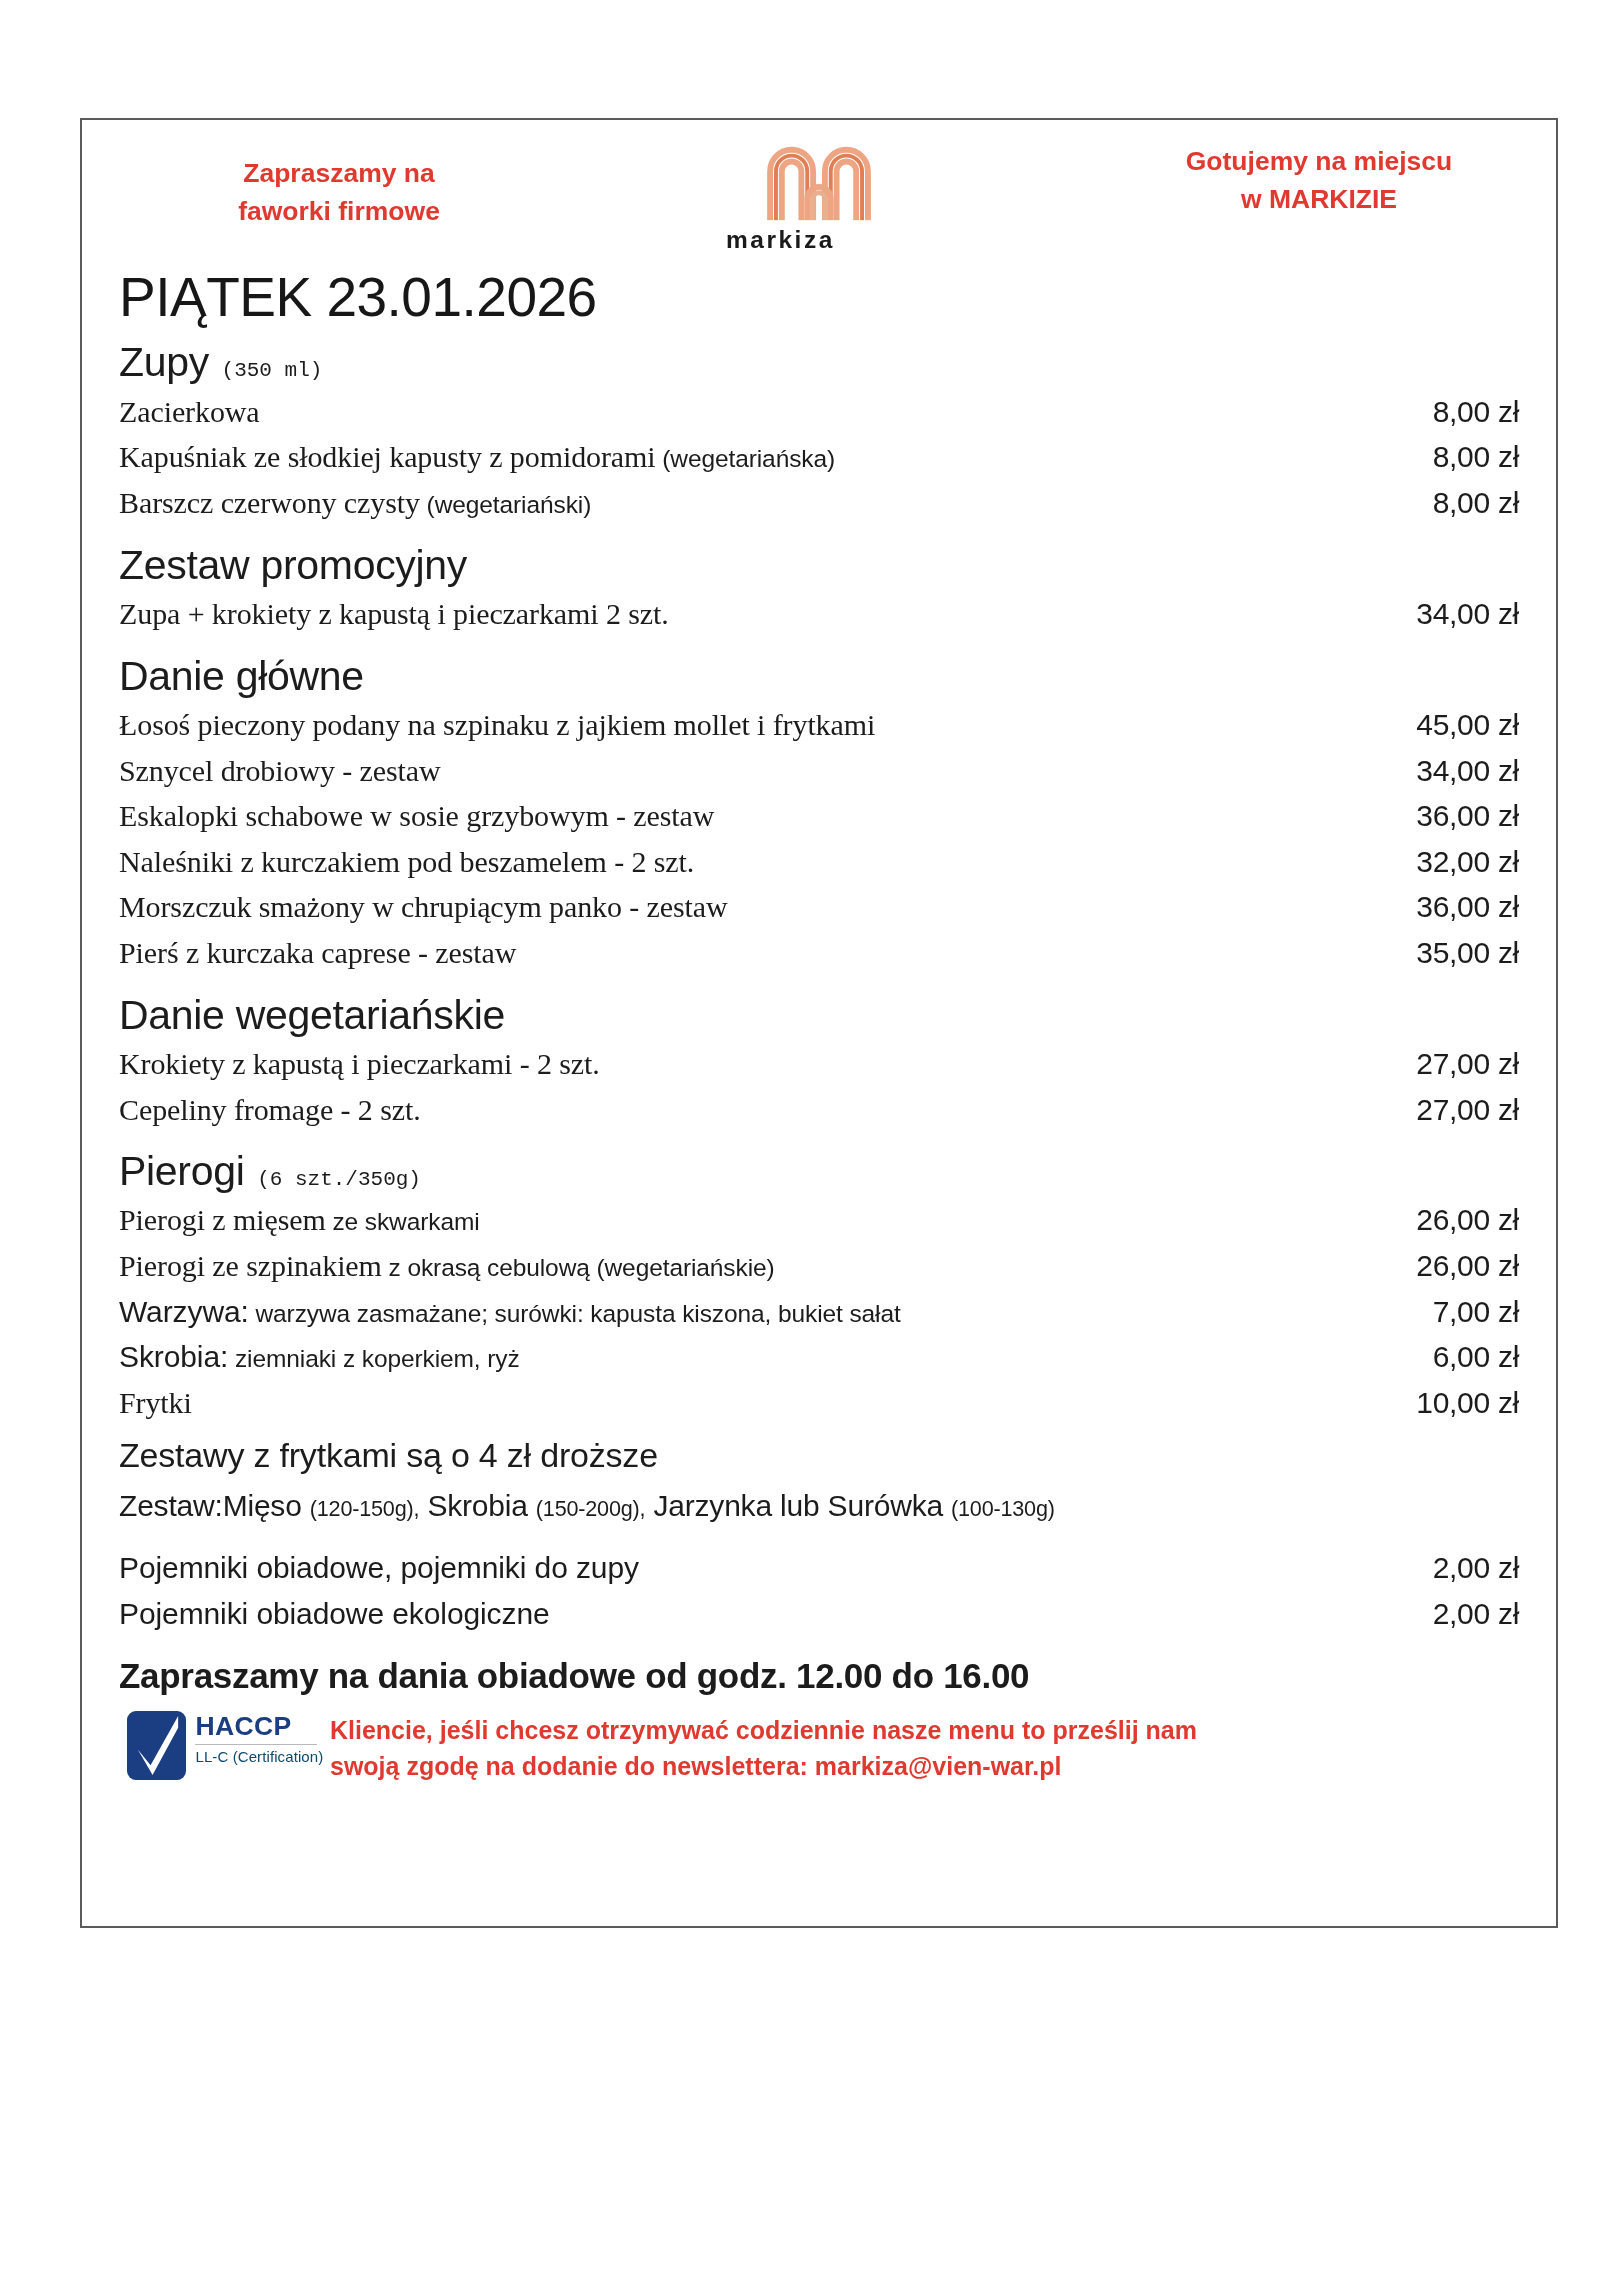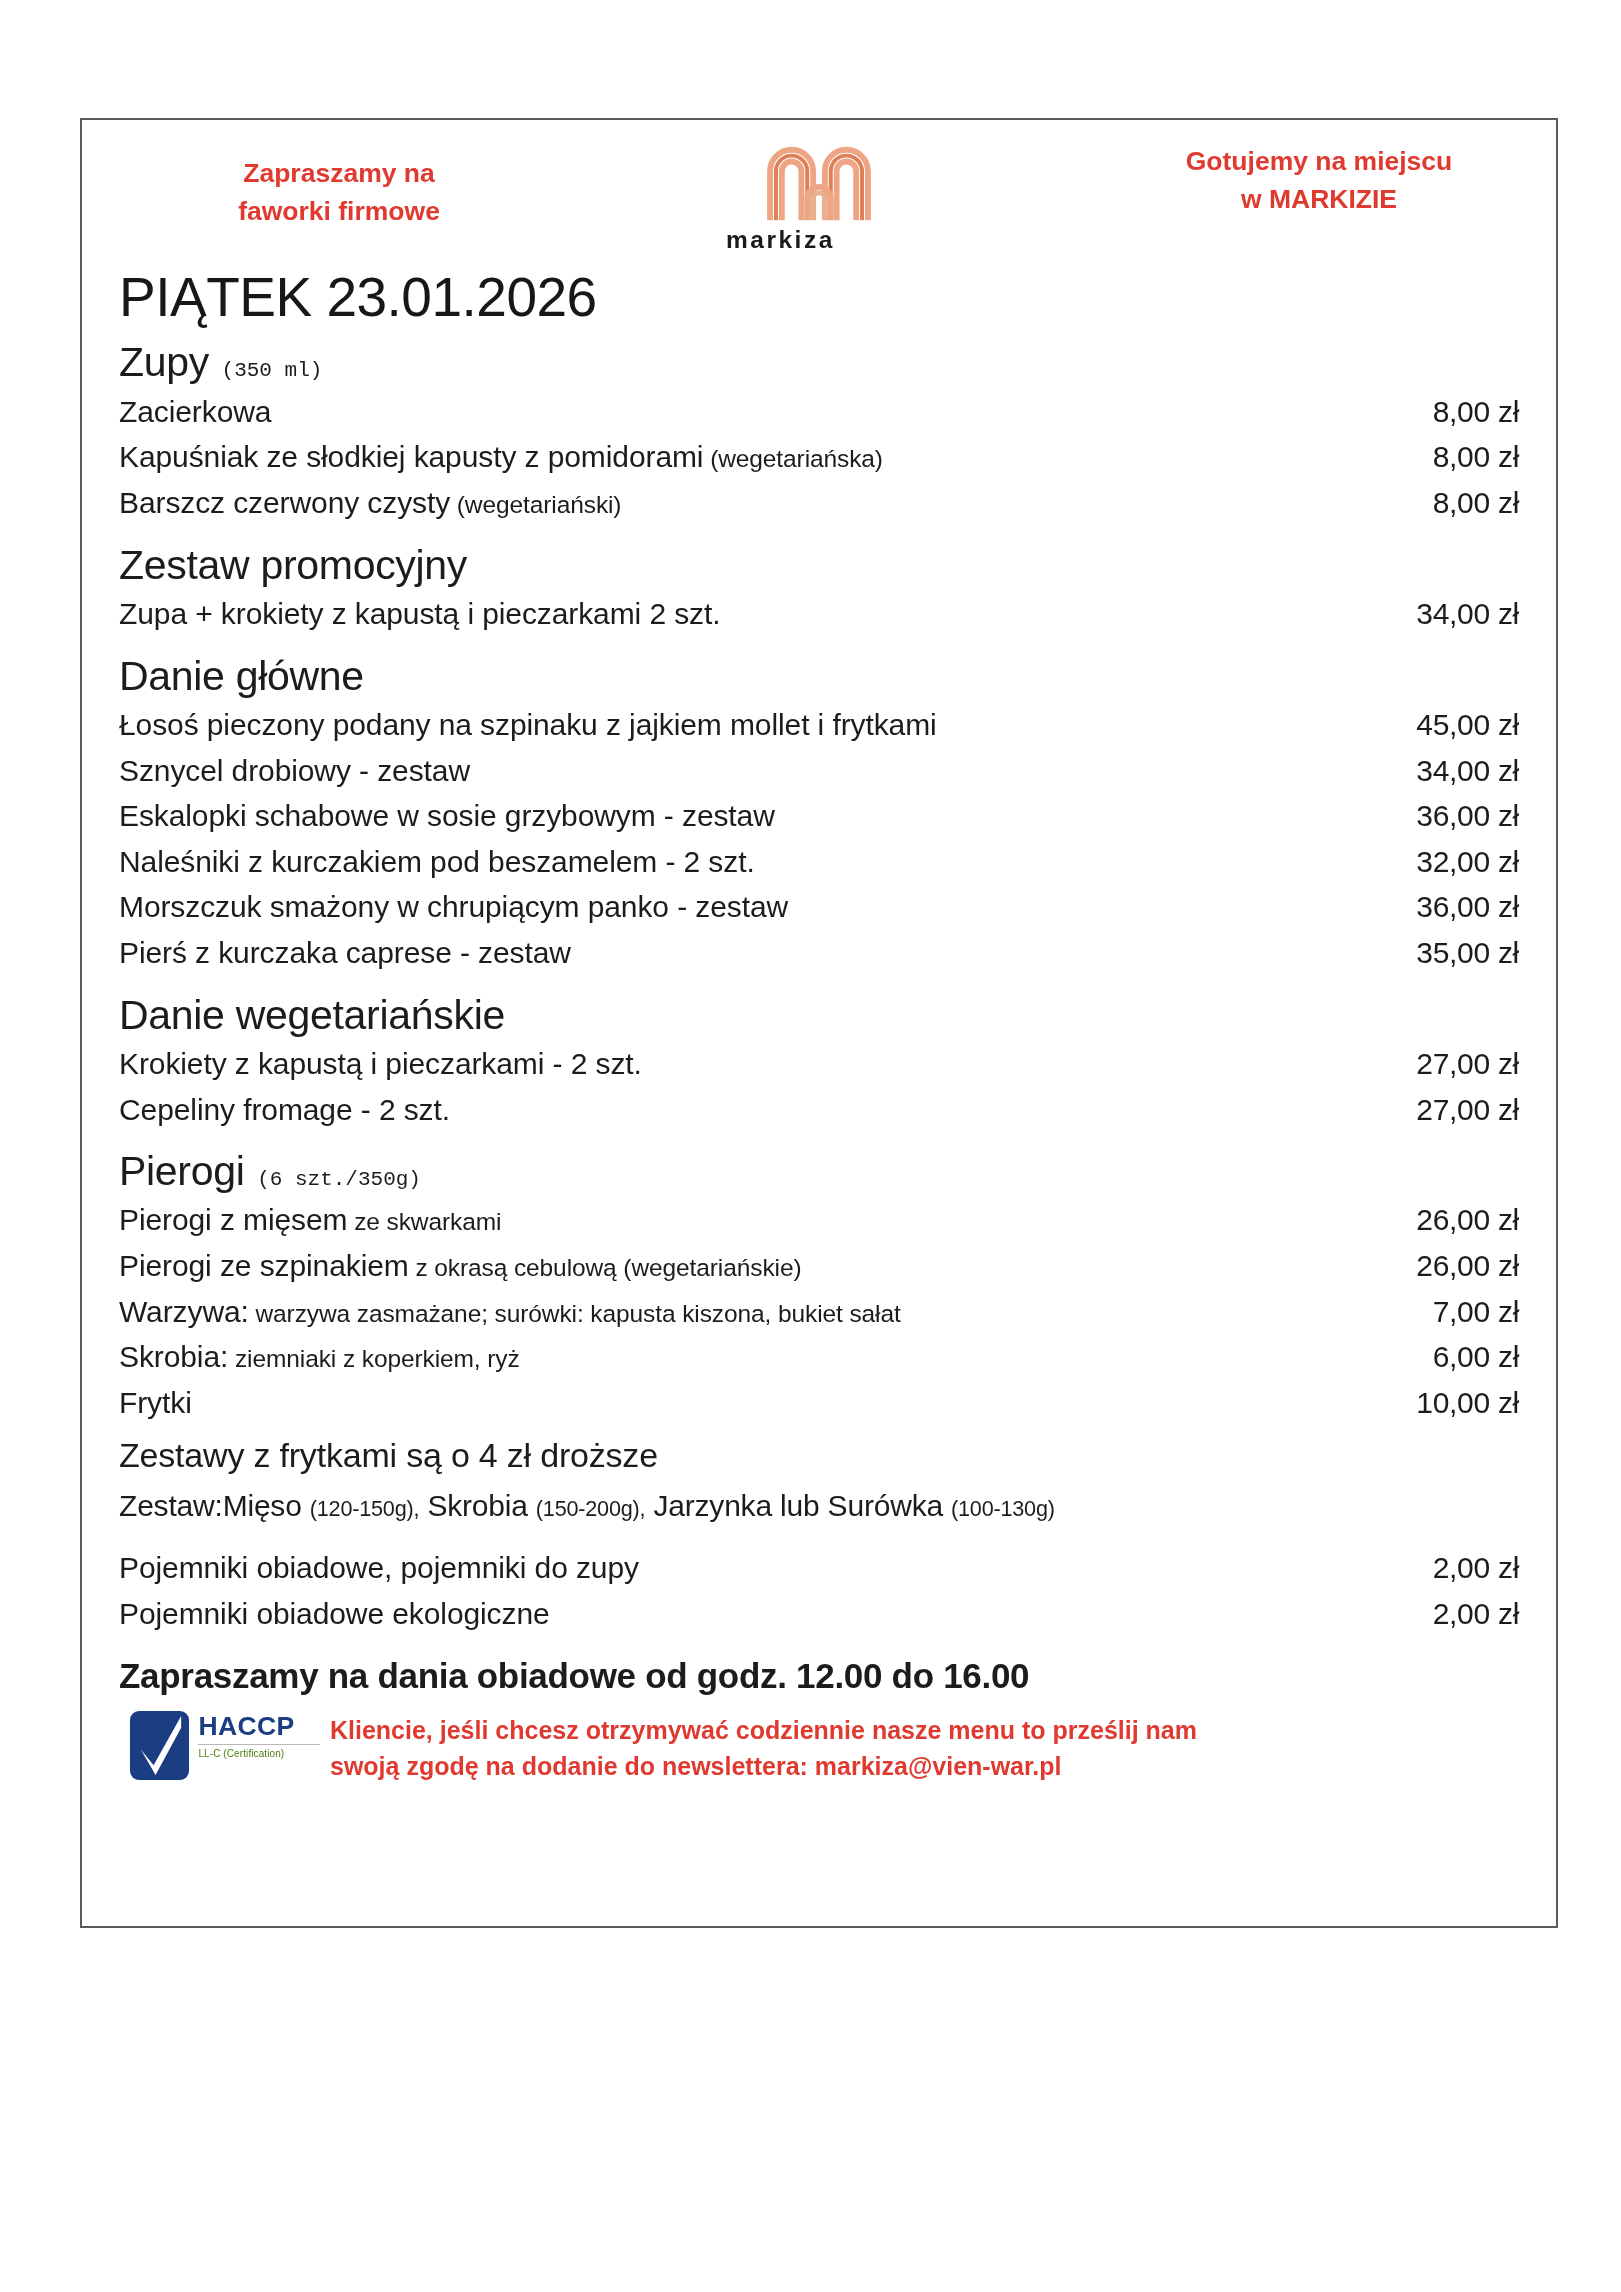--- a/index.html
+++ b/index.html
@@ -113,21 +113,21 @@
   .row .name { flex: 1 1 auto; padding-right: 23.5px; }
   .row .price {
     flex: 0 0 auto;
     white-space: nowrap;
     text-align: right;
     min-width: 186px;
     letter-spacing: -0.3px;
   }
   .row .sub   { font-size: 24.5px; }
   .row .lead  { font-weight: normal; }
-  .row .lead2 { font-weight: 400; }
+  .row .lead2 { font-weight: 400; font-family: Liberation Serif, serif; }
 
   .note-big {
     font-size: 34px;
     line-height: 1.45;
     margin-top: 5.9px;
     letter-spacing: -0.2px;
   }
   .note-mix {
     font-size: 30px;
     line-height: 1.5;
@@ -166,22 +166,22 @@
     font-weight: bold;
     letter-spacing: 0.4px;
     line-height: 1;
   }
   .haccp-rule {
     border-top: 1px solid #b9b9b9;
     margin: 4.9px 0 2.9px 0;
     width: 122px;
   }
   .haccp-sub {
-    color: #4d7c0f;
-    font-size: 10px;
+    color: #0c4a6e;
+    font-size: 15px;
     letter-spacing: 0.1px;
   }
   .newsletter {
     flex: 1 1 auto;
     text-align: left;
     color: #e0392f;
     font-size: 25px;
     line-height: 1.45;
     font-weight: bold;
     padding: 5.9px 23.5px 0 0;

